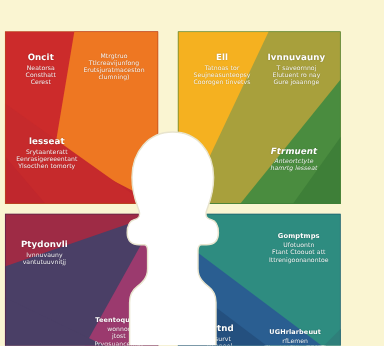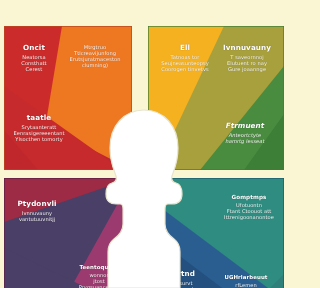--- a/index.html
+++ b/index.html
@@ -63,21 +63,21 @@
     </div>
 
     <div class="txt" style="left:58px;top:18px;width:66px;">
       <span class="bd">Mtrgtruo</span>
       <span class="bd">Ttlcreavijunfong</span>
       <span class="bd">Erutsjuratmaceston</span>
       <span class="bd">clumning)</span>
     </div>
 
     <div class="txt" style="left:0px;top:88px;width:70px;">
-      <span class="hd">taatle</span>
+      <span class="hd">lesseat</span>
       <span class="bd">Srytaanteratt</span>
       <span class="bd">Eenrasigereeentant</span>
       <span class="bd">Ylsocthen tomorty</span>
     </div>
   </div>
 
   <div class="panel" style="left:148px;top:14px;width:136px;height:176px;">
     <svg width="136" height="144" viewBox="0 0 136 144">
       <rect x="0" y="0" width="136" height="144" fill="#F5B120"></rect>
       <polygon points="76,0 136,0 136,144 8,144" fill="#A8A03C"></polygon>

